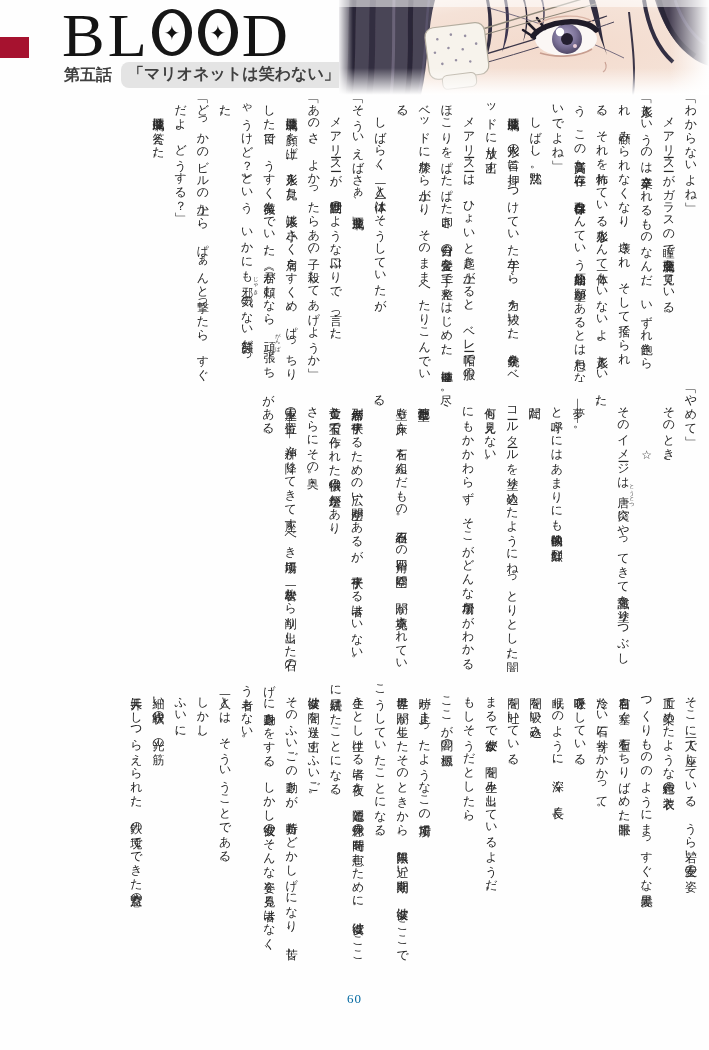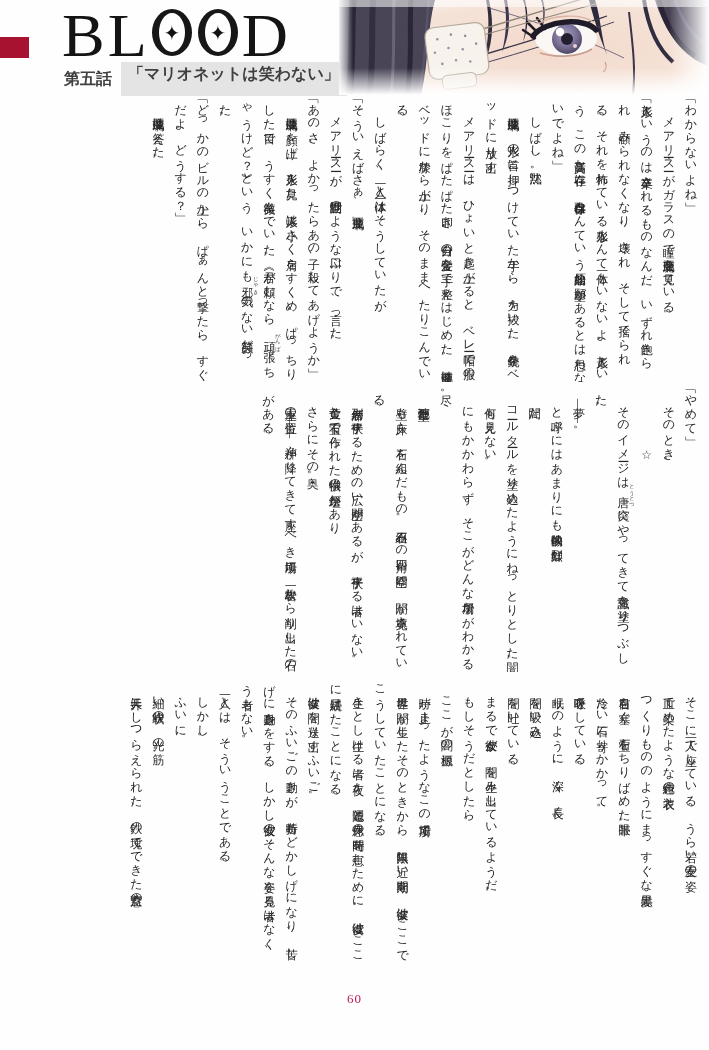--- a/index.html
+++ b/index.html
@@ -9,36 +9,36 @@
   
   .red-bar{position:absolute;left:0;top:37px;width:29px;height:21px;background:#a6122f;}
   .logo{position:absolute;left:62px;top:6px;display:flex;align-items:flex-end;height:62px;color:#141414;}
   .logo-letter{font-size:64px;line-height:1;letter-spacing:3px;transform:scaleY(.96);}
   .logo-o{box-sizing:border-box;width:40px;height:47px;margin:0 4px 12px 2px;
           border:4px solid #171717;border-left-width:7px;border-right-width:7px;border-radius:50%;
           display:flex;align-items:center;justify-content:center;}
   .logo-star{font-size:20px;line-height:1;color:#111;}
   .episode{position:absolute;left:64px;top:62px;display:flex;align-items:center;gap:9px;
            font-weight:bold;font-size:16px;color:#404040;}
-  .episode-title{background:#e4e4e4;padding:2px 7px 11px;}
+  .episode-title{background:#e4e4e4;padding:2px 7px 3px;border-radius:8px;}
 
   
   .illustration{position:absolute;right:0;top:0;width:370px;height:95px;}
 
   
   main{position:absolute;left:64px;top:96px;width:638px;}
   .band{writing-mode:vertical-rl;text-orientation:mixed;height:286px;width:638px;margin:0 0 4px 0;
         font-size:12px;line-height:1.85;letter-spacing:.35px;color:#262626;overflow:hidden;}
   .band p{margin:0;padding:0;}
   .star-divider{text-indent:5.2em;color:#3c3c3c;}
   ruby rt{font-size:5.5px;letter-spacing:0;color:#444;}
 
   
   .footer{position:absolute;left:0;right:0;top:991px;text-align:center;
-          font-size:13px;color:#be185d;letter-spacing:1px;}
+          font-size:13px;color:#0369a1;letter-spacing:1px;}
 </style>
 </head>
 <body>
 
 <div class="page">
 
   <header>
     <div class="red-bar" style="background: rgb(166, 18, 47);"></div>
     <div class="logo">
         <span class="logo-letter">B</span>

